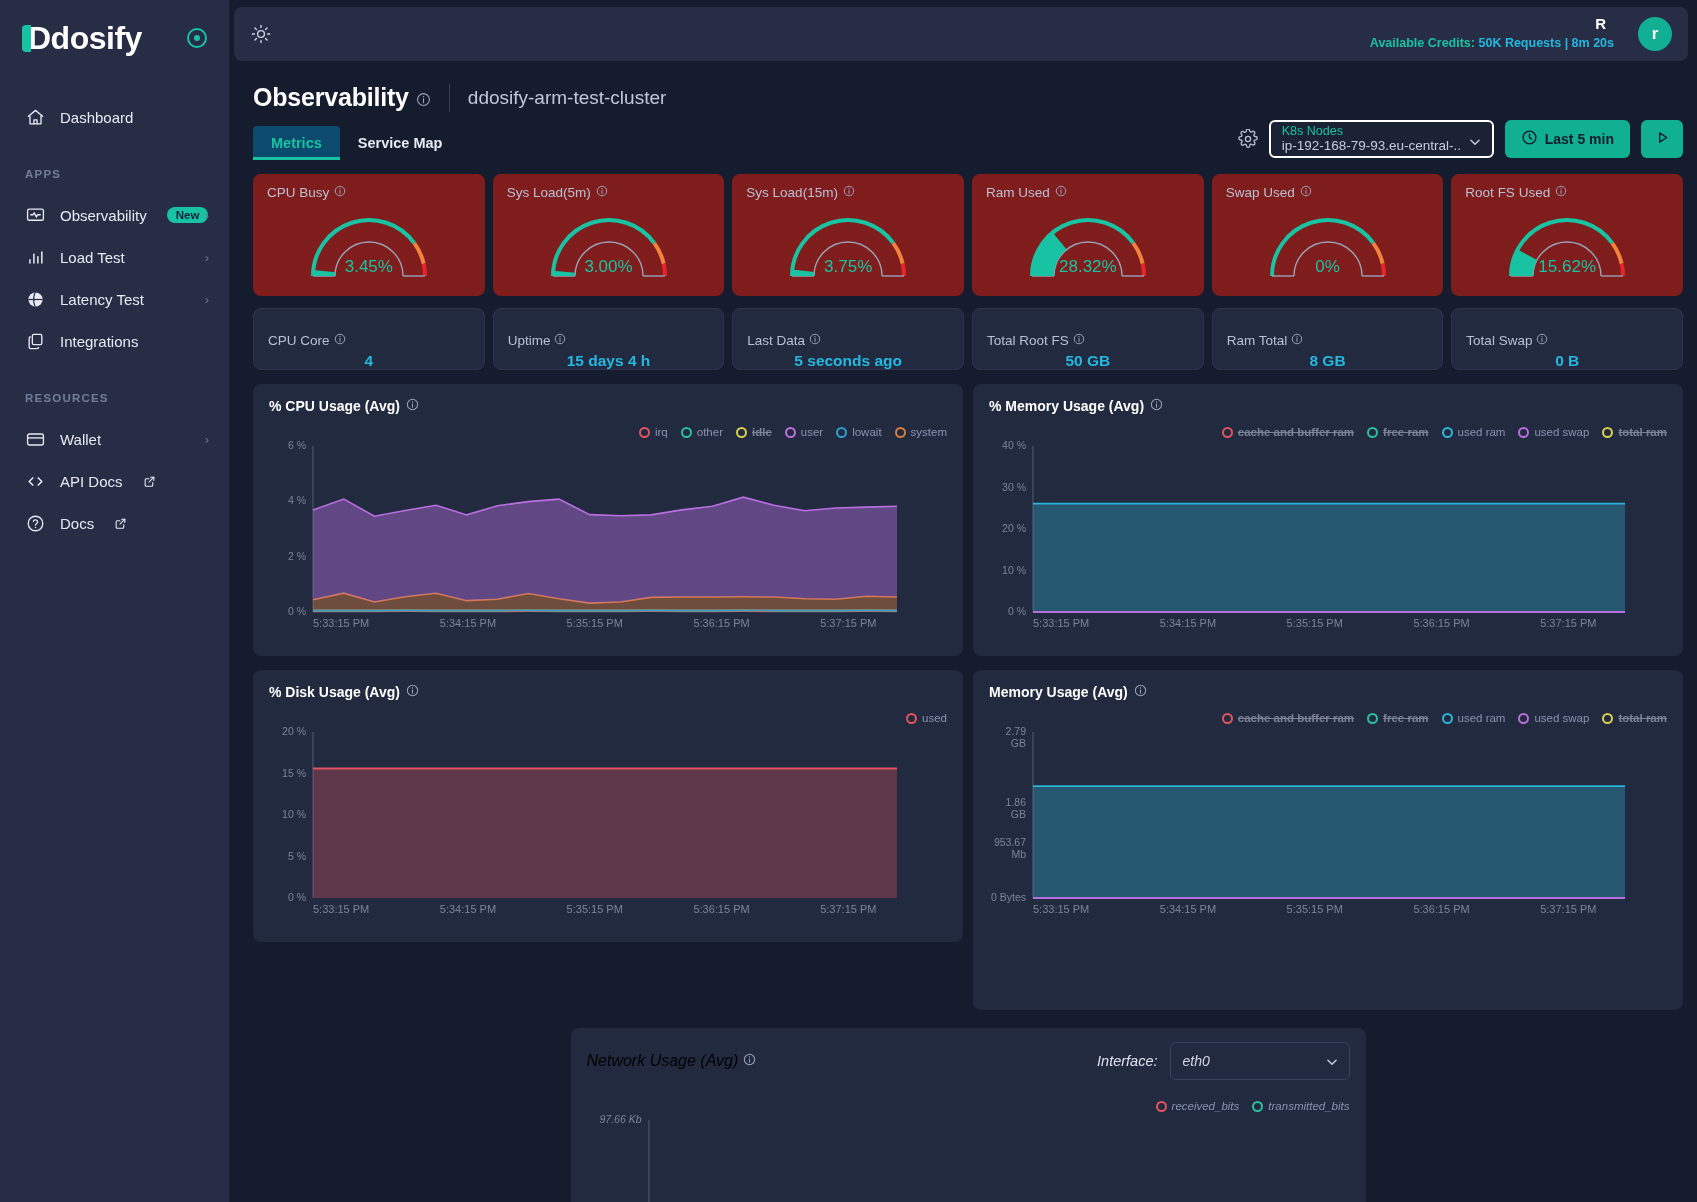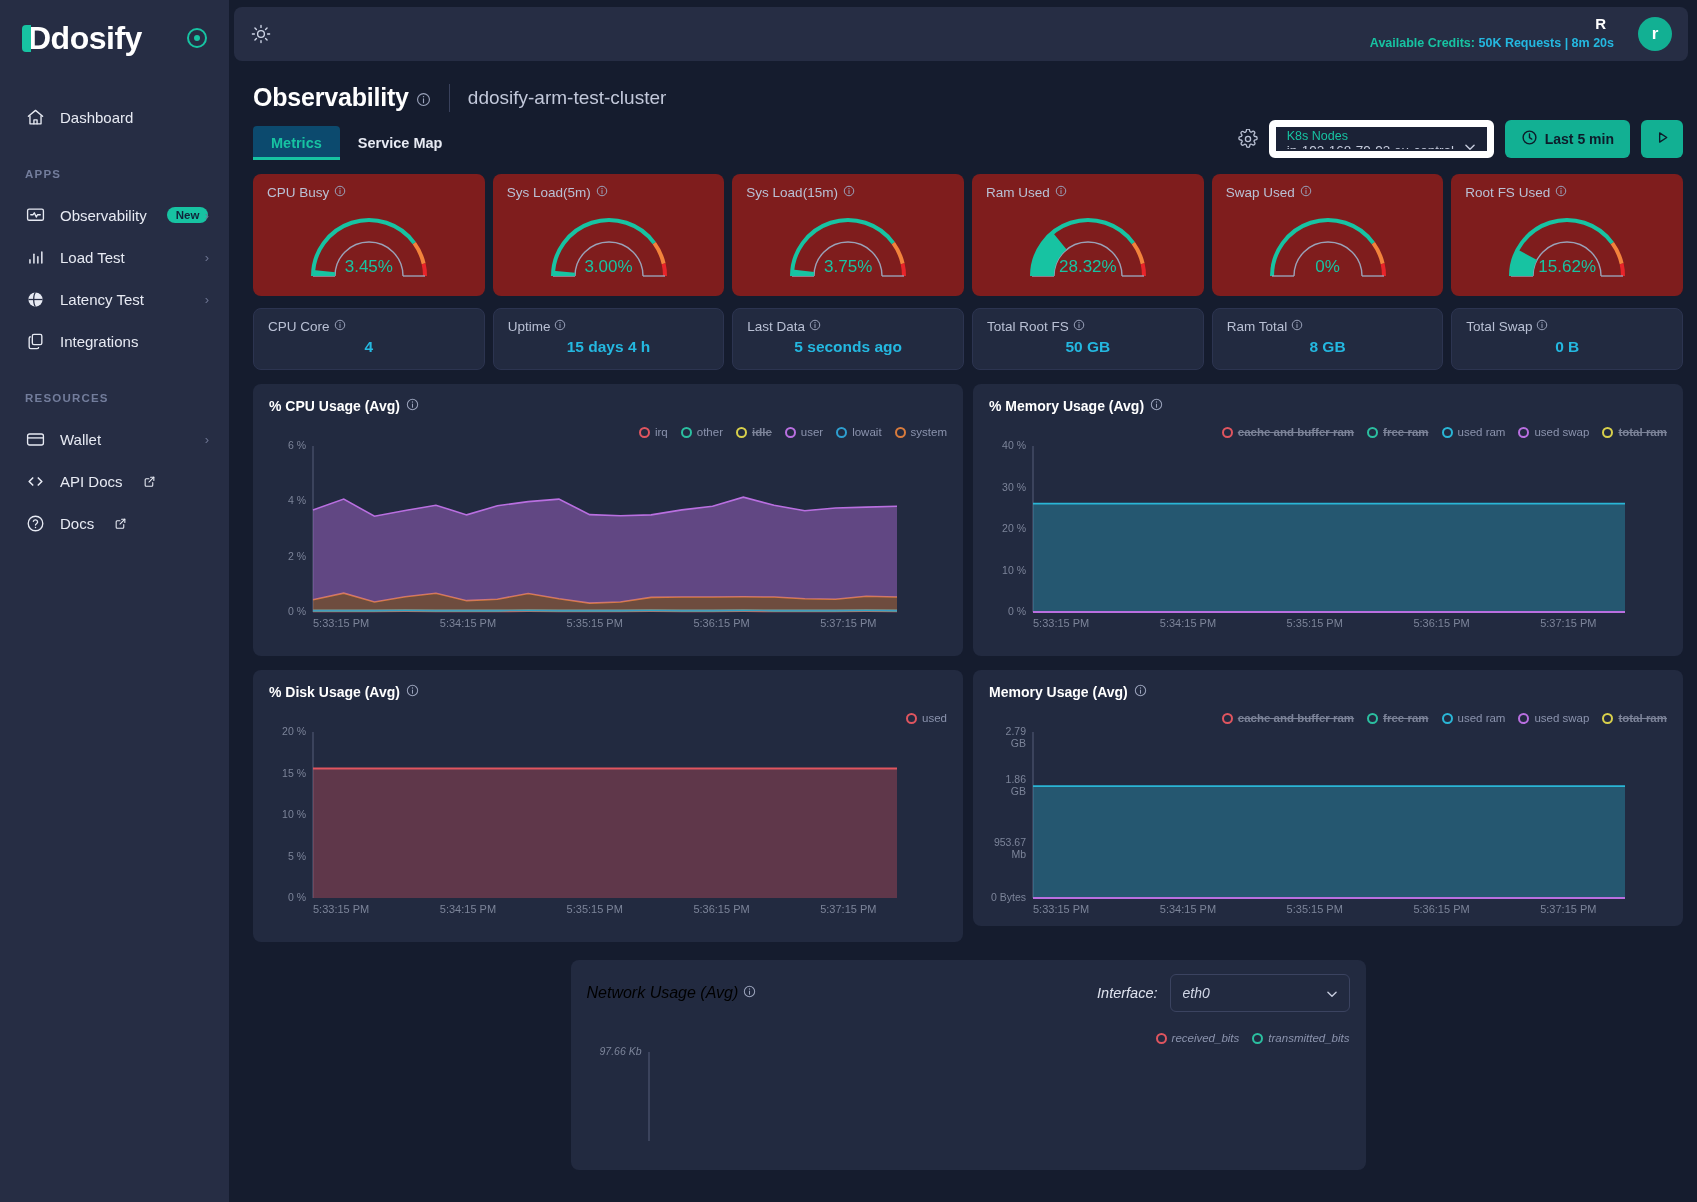--- a/index.html
+++ b/index.html
@@ -104,21 +104,21 @@
     color: #e7eaf3; cursor: pointer; border-radius: 4px 4px 0 0;
   }
   .tab.active { color: #17c3a2; background: #0c4a6e; box-shadow: inset 0 -3px 0 #17c3a2; }
 
   .toolbar {
     position: absolute; right: 14px; top: 120px;
     display: flex; align-items: center; gap: 11px;
   }
   .gear { cursor: pointer; display: flex; }
   .node-select {
-    width: 225px; height: 38px; background: #1b2236; border: 7px solid #ffffff;
+    width: 225px; height: 38px; background: #1b2236; border: 2px solid #ffffff;
     border-radius: 6px; padding: 2px 30px 2px 11px; position: relative; cursor: pointer;
     display: flex; flex-direction: column; justify-content: center;
   }
   .node-select .lab { color: #17c3a2; font-size: 12.5px; line-height: 14px; }
   .node-select .val { color: #c6ccdd; font-size: 13.5px; line-height: 16px; white-space: nowrap; overflow: hidden; }
   .chev-dn { position: absolute; right: 10px; top: 13px; }
   .btn-time {
     height: 38px; background: #12b093; color: #0d1b2a; border: none; border-radius: 6px;
     display: flex; align-items: center; gap: 7px; padding: 0 16px;
     font-size: 14px; font-weight: 700; cursor: pointer;
@@ -139,21 +139,21 @@
   .gauge-wrap { display: flex; justify-content: center; margin-top: 2px; position: relative; }
   .gval {
     position: absolute; left: 0; right: 0; bottom: 5px; text-align: center;
     color: #17c3a2; font-size: 17px; font-weight: 500;
   }
 
   
   .stats { display: flex; gap: 8px; padding: 12px 14px 0 24px; }
   .scard {
     flex: 1; height: 62px; background: #222a40; border-radius: 8px;
-    padding: 10px 14px; border: 1px solid #2c3450;
+    padding: 24px 14px; border: 1px solid #2c3450;
   }
   .scard .ctitle { color: #b9c0d4; font-size: 13.5px; display: flex; align-items: center; gap: 4px; }
   .scard .sval { color: #24b8e0; font-size: 15.5px; font-weight: 700; text-align: center; margin-top: 4px; }
 
   
   .grid2 { display: flex; gap: 10px; padding: 14px 14px 0 24px; }
   .panel { flex: 1; background: #222a40; border-radius: 8px; padding: 14px 16px 10px 16px; position: relative; }
   .panel .ptitle { color: #ffffff; font-size: 14px; font-weight: 700; display: flex; align-items: center; gap: 6px; }
   .legend {
     display: flex; justify-content: flex-end; gap: 13px; margin-top: 12px;
@@ -725,21 +725,21 @@
             </svg>
           </div>
         <div class="xaxis" id="xa-2" style="padding-left: 44px;">
             <span class="xtick">5:33:15 PM</span>
             <span class="xtick">5:34:15 PM</span>
             <span class="xtick">5:35:15 PM</span>
             <span class="xtick">5:36:15 PM</span>
             <span class="xtick">5:37:15 PM</span>
           </div>
       </div>
-      <div class="panel" style="height:256px">
+      <div class="panel" style="height:340px">
         <div class="ptitle">
           <span>Memory Usage (Avg)</span>
           <span><svg width="13" height="13" viewBox="0 0 24 24" fill="none" stroke="#9aa2ba" stroke-width="1.9">
                 <circle cx="12" cy="12" r="9.5"></circle>
                 <path d="M12 11v6" stroke-linecap="round"></path>
                 <circle cx="12" cy="7.4" r="1.2" fill="#9aa2ba" stroke="none"></circle>
               </svg></span>
         </div>
         <div class="legend" id="lg-3">
             <span class="lgi off">
@@ -759,21 +759,21 @@
               <span class="txt">used swap</span>
             </span>
             <span class="lgi off">
               <span class="dot" style="border-color:#d8d04b"></span>
               <span class="txt">total ram</span>
             </span>
           </div>
         <div class="plot" id="plot-3" style="height: 172px;">
             <div class="ytick" style="left:0;width:37px;top:163px">0 Bytes</div>
             <div class="ytick" style="left:0;width:37px;top:107.66666666666667px">953.67 Mb</div>
-            <div class="ytick" style="left:0;width:37px;top:45px">1.86 GB</div>
+            <div class="ytick" style="left:0;width:37px;top:68px">1.86 GB</div>
             <div class="ytick" style="left:0;width:37px;top:-3px">2.79 GB</div>
             <svg width="638" height="172" style="display:block">
     <line x1="44" y1="4" x2="44" y2="170" stroke="#545d78" stroke-width="1"></line>
     <path d="M 44 58.14336917562726 L 75.15789473684211 58.14336917562726 L 106.3157894736842 58.14336917562726 L 137.4736842105263 58.14336917562726 L 168.6315789473684 58.14336917562726 L 199.78947368421052 58.14336917562726 L 230.94736842105263 58.14336917562726 L 262.1052631578947 58.14336917562726 L 293.2631578947368 58.14336917562726 L 324.42105263157896 58.14336917562726 L 355.57894736842104 58.14336917562726 L 386.7368421052632 58.14336917562726 L 417.89473684210526 58.14336917562726 L 449.0526315789474 58.14336917562726 L 480.2105263157894 58.14336917562726 L 511.36842105263156 58.14336917562726 L 542.5263157894736 58.14336917562726 L 573.6842105263158 58.14336917562726 L 604.8421052631579 58.14336917562726 L 636 58.14336917562726 L 636 170 L 44 170 Z" fill="#2ab6d6" fill-opacity="0.32"></path>
               <path d="M 44 58.14336917562726 L 75.15789473684211 58.14336917562726 L 106.3157894736842 58.14336917562726 L 137.4736842105263 58.14336917562726 L 168.6315789473684 58.14336917562726 L 199.78947368421052 58.14336917562726 L 230.94736842105263 58.14336917562726 L 262.1052631578947 58.14336917562726 L 293.2631578947368 58.14336917562726 L 324.42105263157896 58.14336917562726 L 355.57894736842104 58.14336917562726 L 386.7368421052632 58.14336917562726 L 417.89473684210526 58.14336917562726 L 449.0526315789474 58.14336917562726 L 480.2105263157894 58.14336917562726 L 511.36842105263156 58.14336917562726 L 542.5263157894736 58.14336917562726 L 573.6842105263158 58.14336917562726 L 604.8421052631579 58.14336917562726 L 636 58.14336917562726" stroke="#2ab6d6" stroke-width="1.8" fill="none"></path>
               <path d="M 44 170 L 75.15789473684211 170 L 106.3157894736842 170 L 137.4736842105263 170 L 168.6315789473684 170 L 199.78947368421052 170 L 230.94736842105263 170 L 262.1052631578947 170 L 293.2631578947368 170 L 324.42105263157896 170 L 355.57894736842104 170 L 386.7368421052632 170 L 417.89473684210526 170 L 449.0526315789474 170 L 480.2105263157894 170 L 511.36842105263156 170 L 542.5263157894736 170 L 573.6842105263158 170 L 604.8421052631579 170 L 636 170" stroke="#b96fe0" stroke-width="1.8" fill="none"></path>
             </svg>
           </div>
         <div class="xaxis" id="xa-3" style="padding-left: 44px;">
             <span class="xtick">5:33:15 PM</span>

